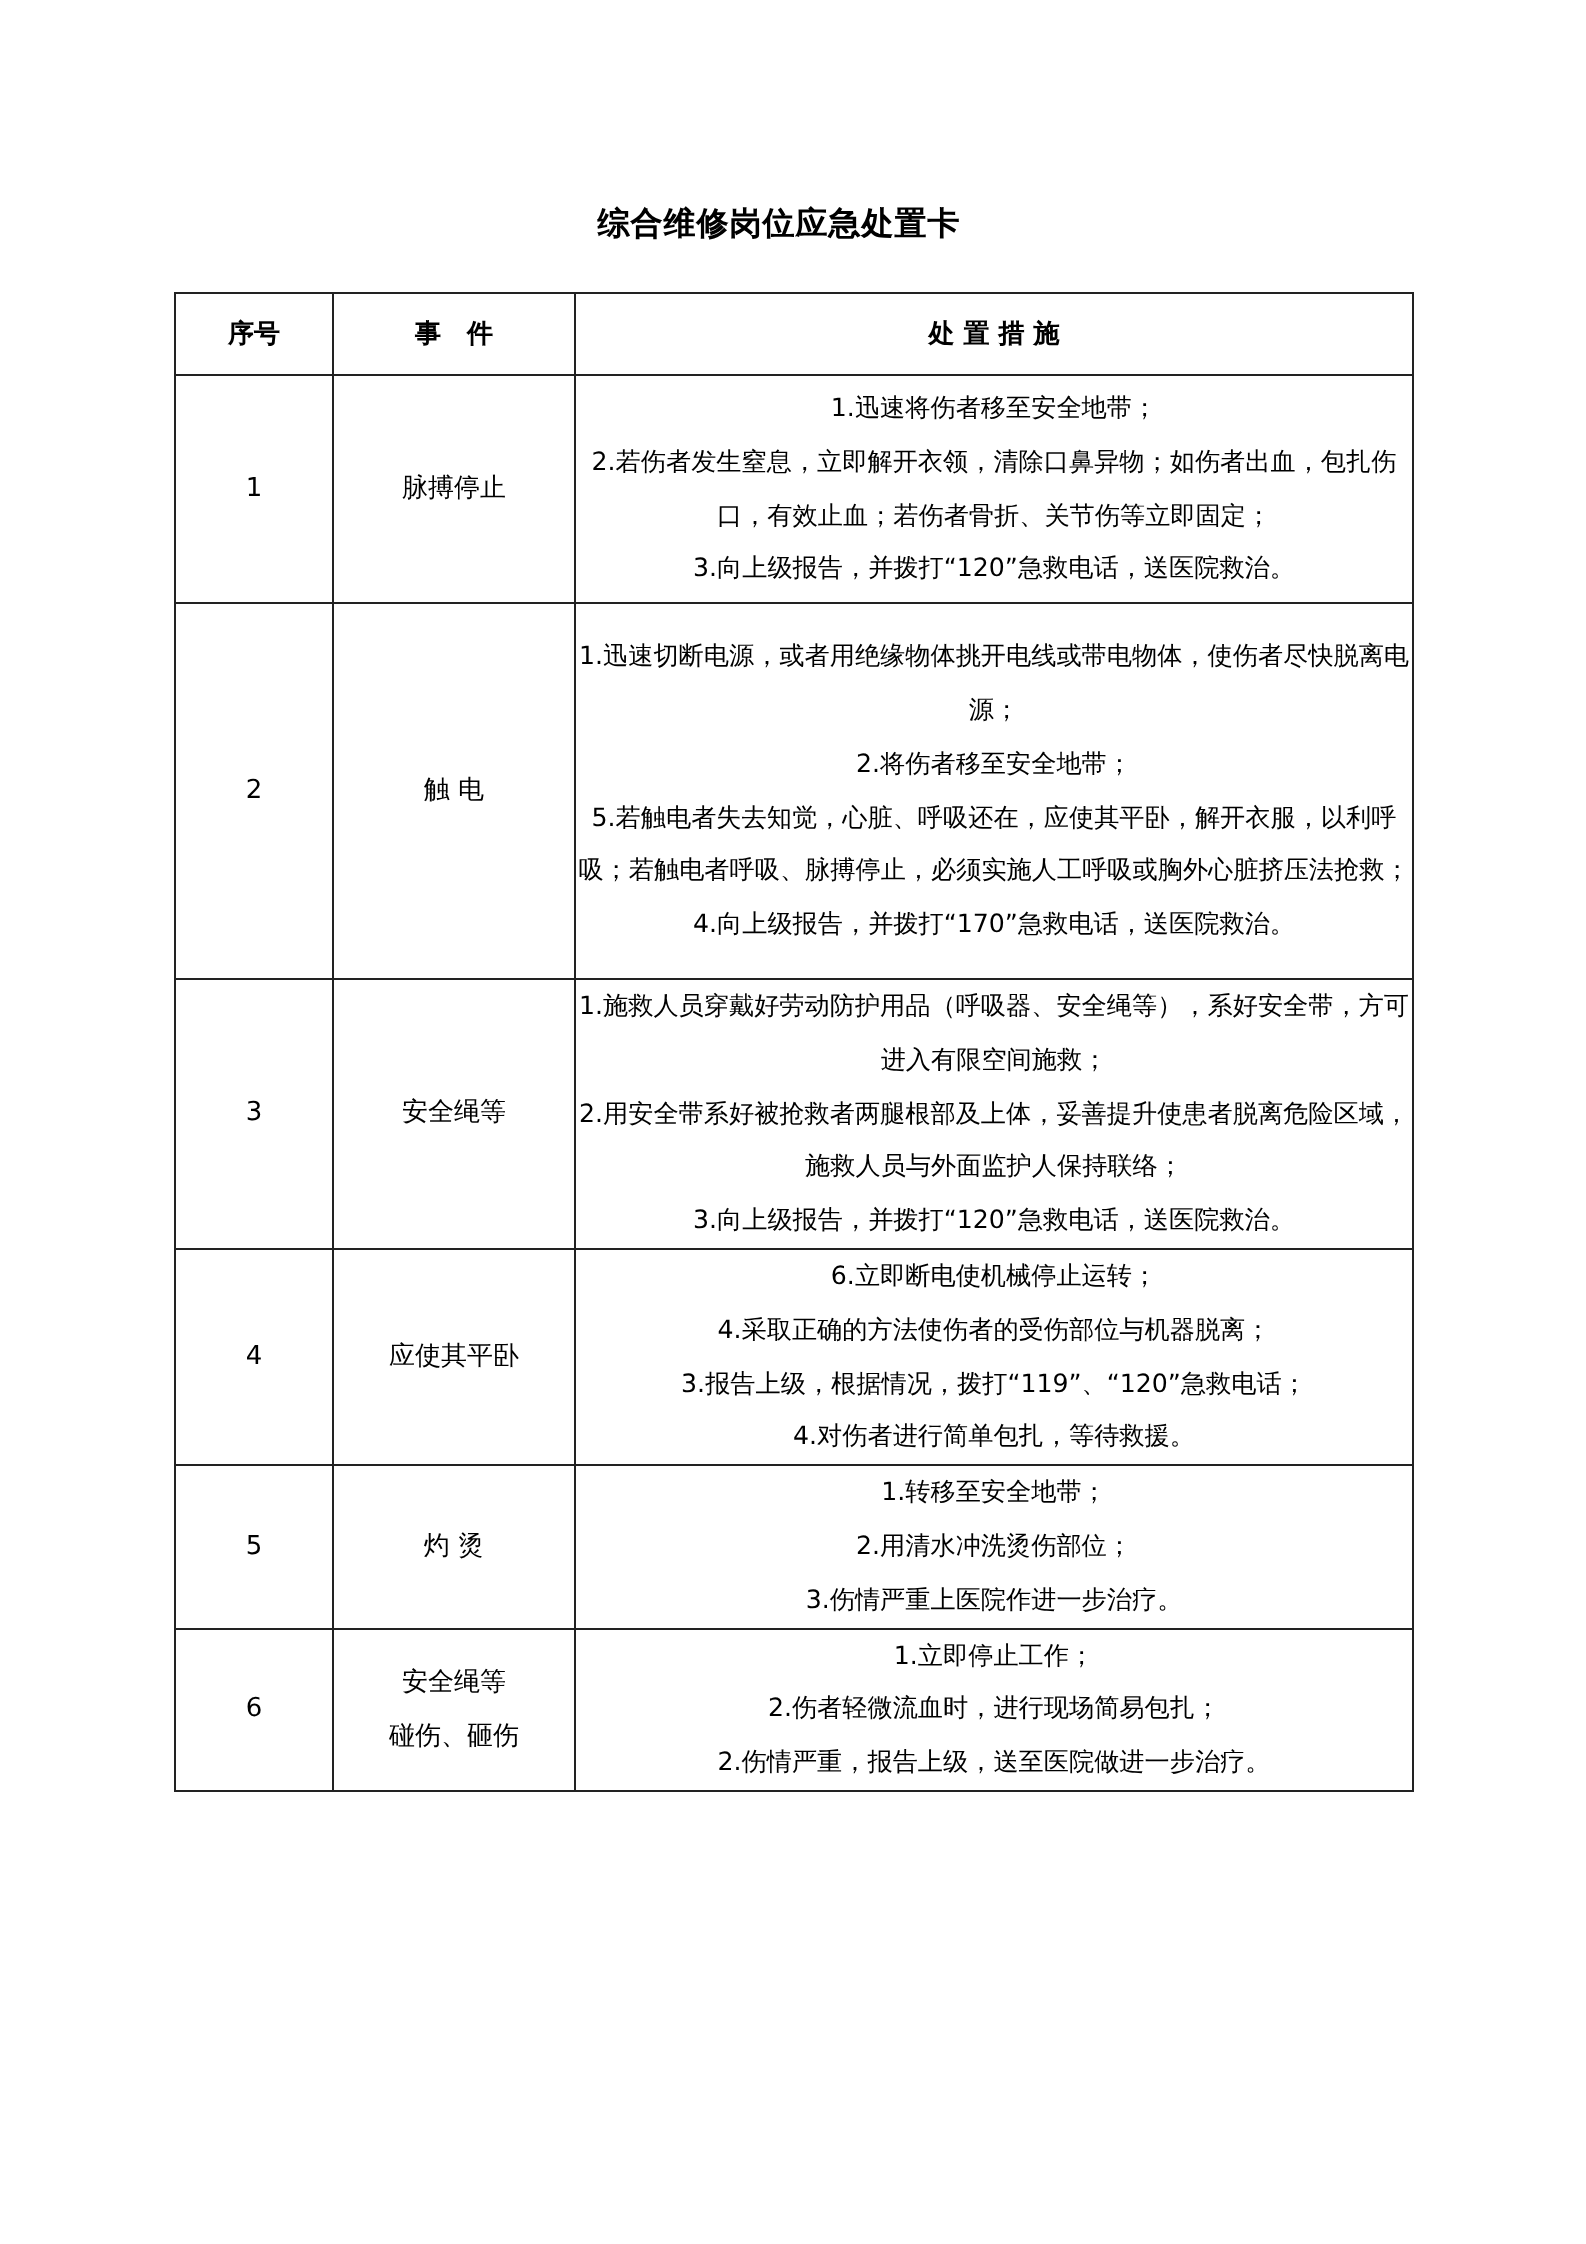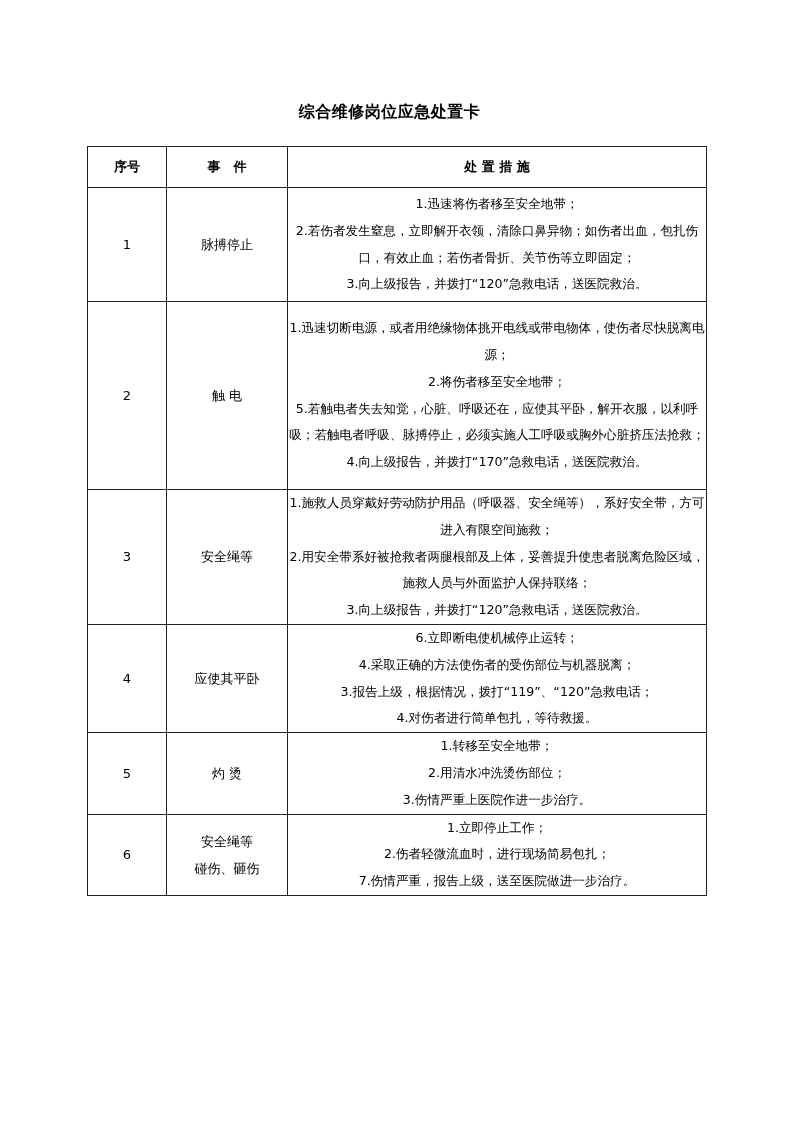--- a/index.html
+++ b/index.html
@@ -103,17 +103,17 @@
       </tr>
       <tr style="height: 80px;">
         <td class="num">6</td>
         <td class="event">
           <span class="line">安全绳等</span>
           <span class="line">碰伤、砸伤</span>
         </td>
         <td class="steps">
           <span class="step">1.立即停止工作；</span>
           <span class="step">2.伤者轻微流血时，进行现场简易包扎；</span>
-          <span class="step">7.伤情严重，报告上级，送至医院做进一步治疗。</span>
+          <span class="step">2.伤情严重，报告上级，送至医院做进一步治疗。</span>
         </td>
       </tr>
     </tbody>
 </table>
 
 </body></html>

